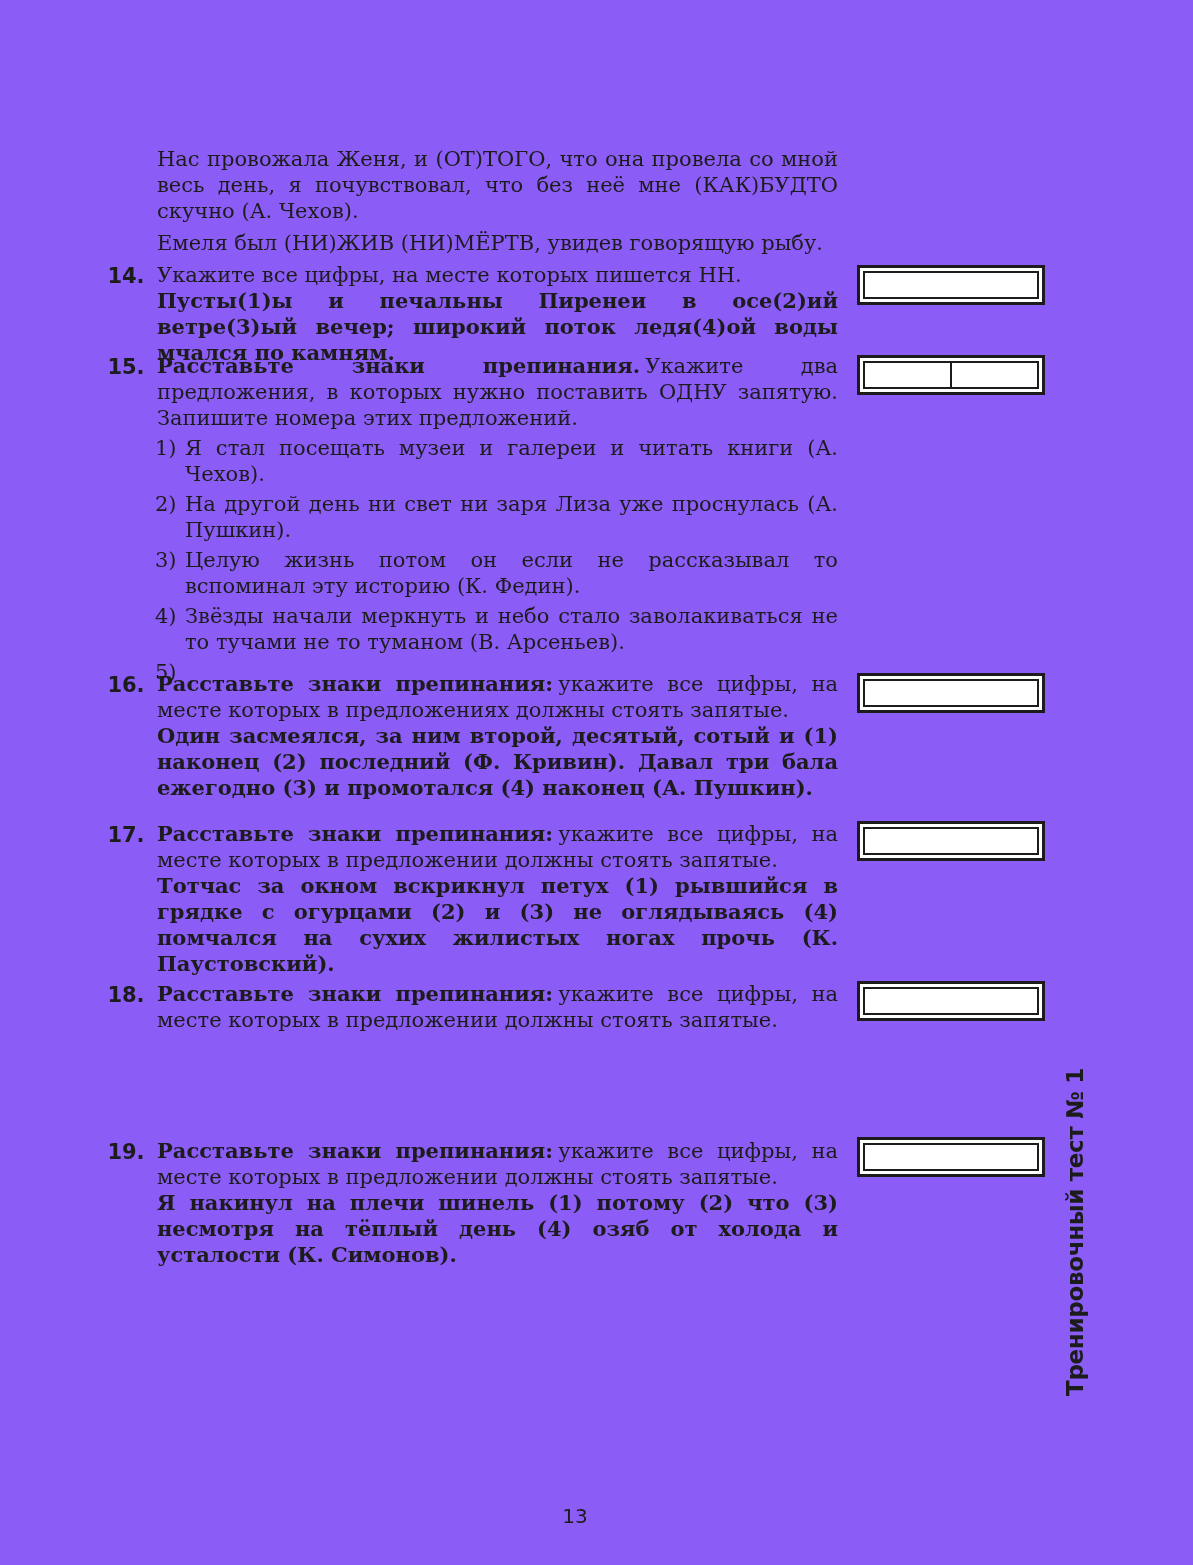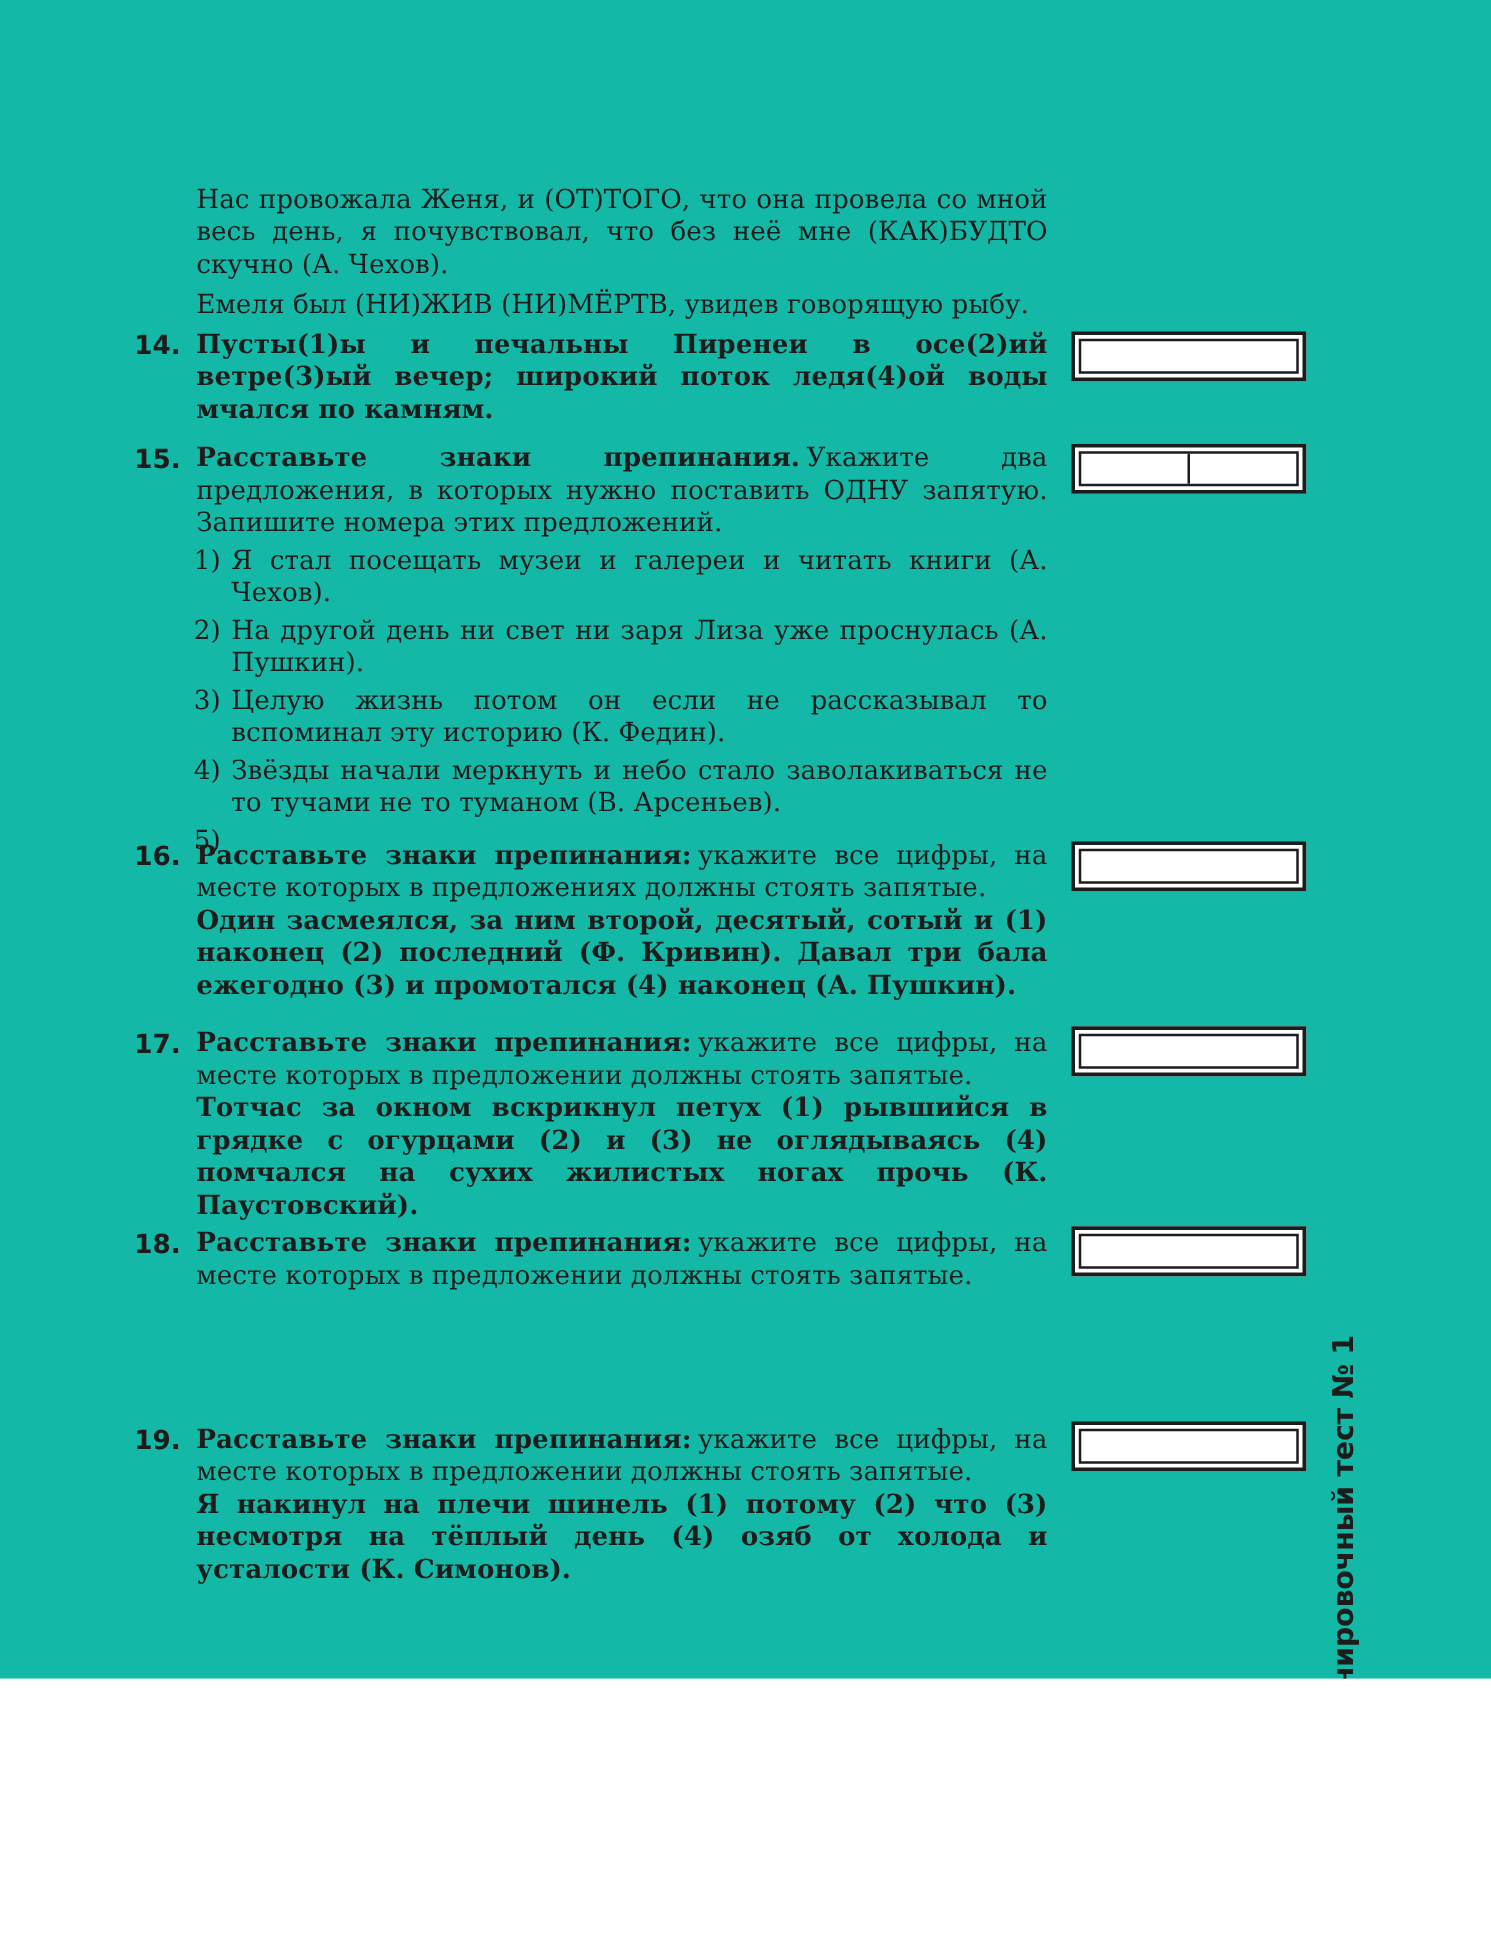--- a/index.html
+++ b/index.html
@@ -1,20 +1,20 @@
 <!DOCTYPE html>
 <html lang="ru"><head>
 <meta charset="utf-8">
 <style>
   * { margin:0; padding:0; box-sizing:border-box; }
   html,body { background:#ffffff; }
   .page {
     position:relative;
-    width:1193px; height:1343px;
-    background:#14b8a6;
+    width:1193px; height:1565px;
+    background:#8b5cf6;
     color:#1c1c1c;
     font-family:"DejaVu Serif", "Liberation Serif", serif;
     overflow:hidden;
   }
   .section {
     position:absolute;
     left:157px; width:681px;
     font-size:21px; line-height:26px;
   }
   .para { text-align:justify; }
@@ -67,20 +67,21 @@
 
 <div class="page">
 
   <div class="section" style="top:146px;">
     <p class="para">Нас провожала Женя, и (ОТ)ТОГО, что она провела со мной весь день, я почувствовал, что без неё мне (КАК)БУДТО скучно (А. Чехов).</p>
     <p class="para">Емеля был (НИ)ЖИВ (НИ)МЁРТВ, увидев говорящую рыбу.</p>
   </div>
 
   <div class="section" style="top:262px;">
     <span class="q-num">14.</span>
+    <p class="prompt"><span>Укажите все цифры, на месте которых пишется НН.</span></p>
     <p class="task">Пусты(1)ы и печальны Пиренеи в осе(2)ий ветре(3)ый вечер; широкий поток ледя(4)ой воды мчался по камням.</p>
     <div class="answer-box" style="top:3px;">
       <div class="answer-box-inner"></div>
     </div>
   </div>
 
   <div class="section" style="top:353px;">
     <span class="q-num">15.</span>
     <p class="prompt"><span class="prompt-bold">Расставьте знаки препинания.</span><span>Укажите два предложения, в которых нужно поставить ОДНУ запятую. Запишите номера этих предложений.</span></p>
     <div class="options">

